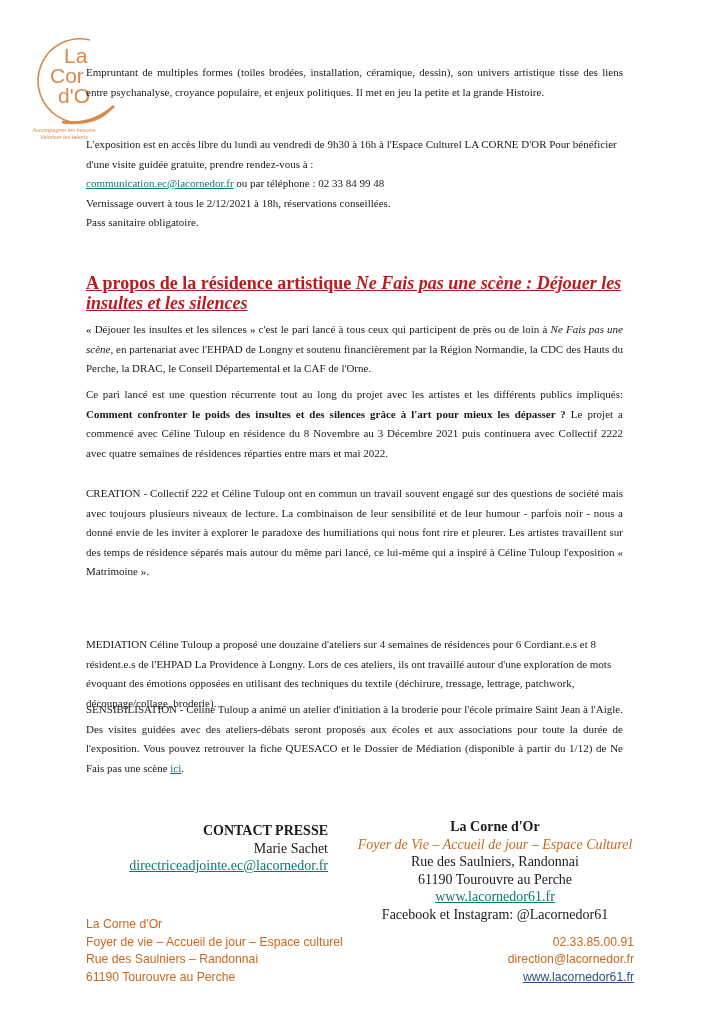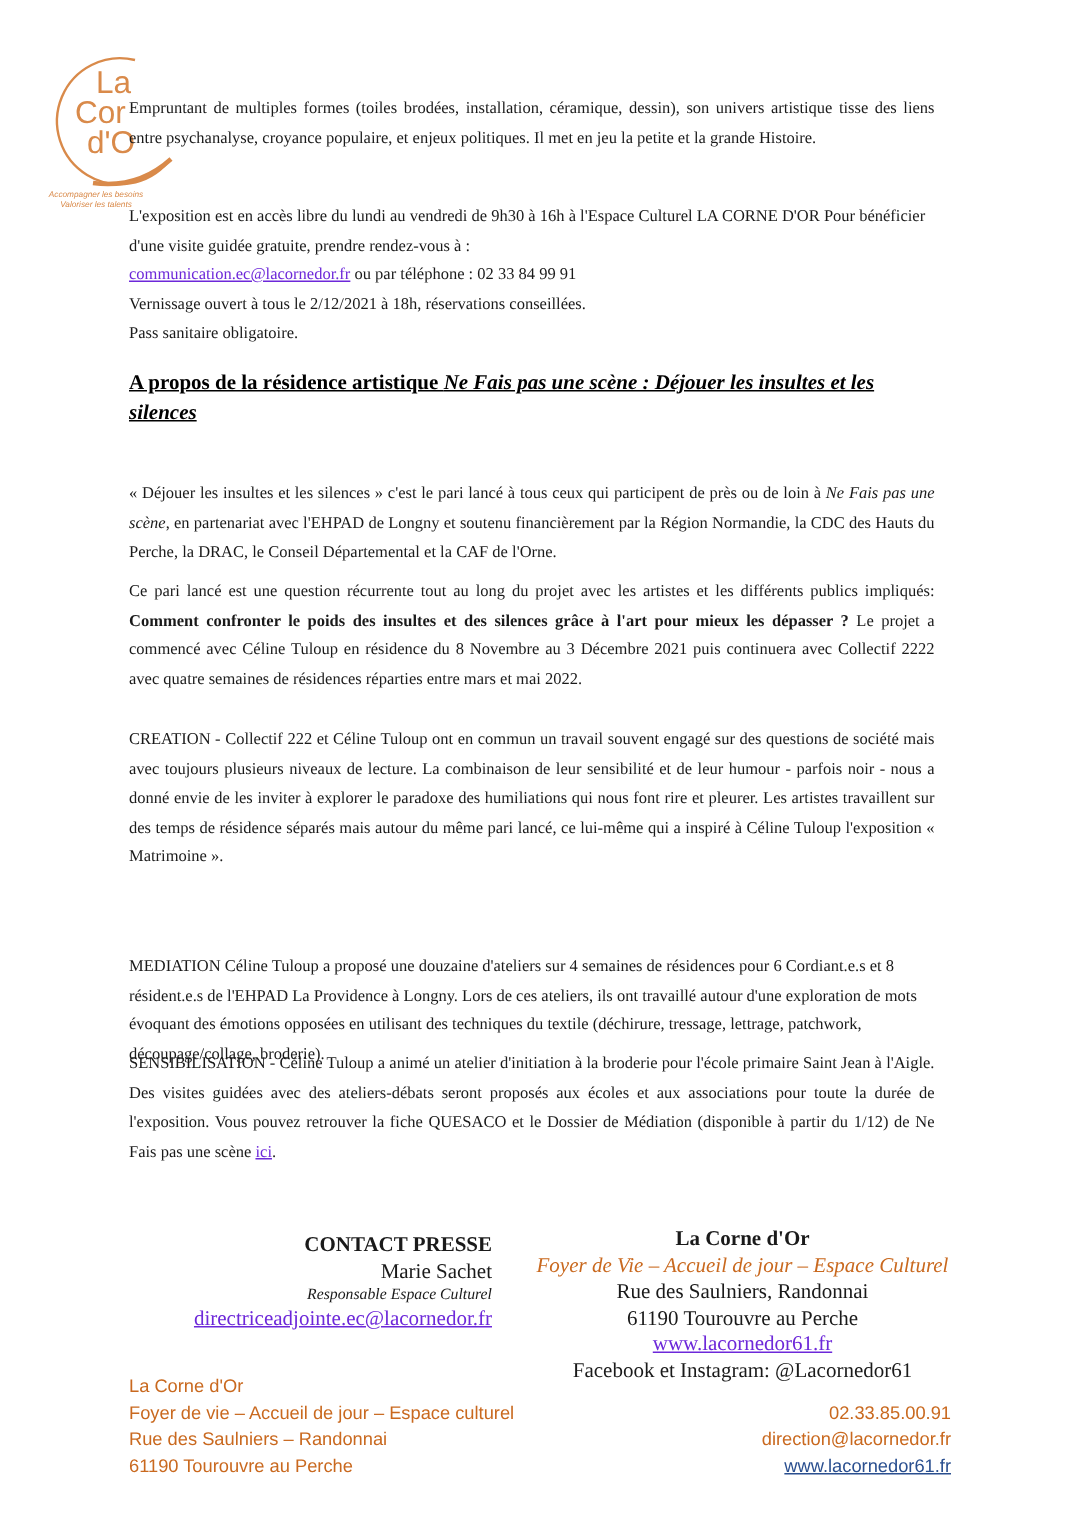--- a/index.html
+++ b/index.html
@@ -9,22 +9,22 @@
   .logo { position: absolute; left: 22px; top: 30px; width: 100px; height: 125px; }
   .logo svg { position: absolute; left: 0; top: 0; }
   .logo .l-text { position: absolute; font-family: "Liberation Sans", "DejaVu Sans", sans-serif;
                   color: #d98a4a; font-size: 21px; line-height: 20px; }
   .logo .tag { position: absolute; left: 4px; top: 97px; width: 76px; font-size: 5.5px; line-height: 7px;
                color: #d98a4a; font-style: italic; text-align: center;
                font-family: "Liberation Sans", sans-serif; }
   .body-text { position: absolute; left: 86px; width: 537px; font-size: 11px; line-height: 19.5px; }
   .just { text-align: justify; }
   p { margin: 0; }
-  a.link { color: #6d28d9; text-decoration: underline; }
-  .heading { color: #000000; font-weight: bold; text-decoration: underline; font-size: 14px; line-height: 19.5px; }
+  a.link { color: #0f766e; text-decoration: underline; }
+  .heading { color: #b91c1c; font-weight: bold; text-decoration: underline; font-size: 18px; line-height: 19.5px; margin-top: 28px; }
   .heading i { font-style: italic; }
   .bold { font-weight: bold; }
   .contact-left { position: absolute; left: 88px; top: 822px; width: 240px; text-align: right; font-size: 14px; line-height: 17.5px; }
   .contact-left .small-it { font-style: italic; font-size: 10.5px; line-height: 14px; }
   .contact-right { position: absolute; left: 340px; top: 818px; width: 310px; text-align: center; font-size: 14px; line-height: 17.5px; }
   .orange-it { color: #c9691f; font-style: italic; }
   .footer { position: absolute; left: 86px; top: 916px; width: 548px; font-family: "Liberation Sans", "DejaVu Sans", sans-serif;
             font-size: 12.2px; line-height: 17.6px; color: #c9691f; }
   .footer .f-left { position: absolute; left: 0; top: 0; width: 300px; }
   .footer .f-right { position: absolute; right: 0; top: 17.6px; width: 200px; text-align: right; }
@@ -46,41 +46,40 @@
     <div class="tag">
       <div>Accompagner les besoins</div>
       <div>Valoriser les talents</div>
     </div>
   </div>
 
   <p class="body-text just" style="top:63px;">Empruntant de multiples formes (toiles brodées, installation, céramique, dessin), son univers artistique tisse des liens entre psychanalyse, croyance populaire, et enjeux politiques. Il met en jeu la petite et la grande Histoire.</p>
 
   <div class="body-text" style="top:135px;">
     <p>L'exposition est en accès libre du lundi au vendredi de 9h30 à 16h à l'Espace Culturel LA CORNE D'OR Pour bénéficier d'une visite guidée gratuite, prendre rendez-vous à :</p>
-    <p><a class="link">communication.ec@lacornedor.fr</a><span> ou par téléphone : 02 33 84 99 91</span></p>
+    <p><a class="link">communication.ec@lacornedor.fr</a><span> ou par téléphone : 02 33 84 99 48</span></p>
     <p>Vernissage ouvert à tous le 2/12/2021 à 18h, réservations conseillées.</p>
     <p>Pass sanitaire obligatoire.</p>
   </div>
 
   <p class="body-text heading" style="top:246px;"><span>A propos de la résidence artistique </span><i>Ne Fais pas une scène : Déjouer les insultes et les silences</i></p>
 
   <p class="body-text just" style="top:320px;"><span>« Déjouer les insultes et les silences » c'est le pari lancé à tous ceux qui participent de près ou de loin à </span><i>Ne Fais pas une scène</i><span>, en partenariat avec l'EHPAD de Longny et soutenu financièrement par la Région Normandie, la CDC des Hauts du Perche, la DRAC, le Conseil Départemental et la CAF de l'Orne.</span></p>
 
   <p class="body-text just" style="top:385px;"><span>Ce pari lancé est une question récurrente tout au long du projet avec les artistes et les différents publics impliqués: </span><span class="bold">Comment confronter le poids des insultes et des silences grâce à l'art pour mieux les dépasser ?</span><span> Le projet a commencé avec Céline Tuloup en résidence du 8 Novembre au 3 Décembre 2021 puis continuera avec Collectif 2222 avec quatre semaines de résidences réparties entre mars et mai 2022.</span></p>
 
   <p class="body-text just" style="top:484px;">CREATION - Collectif 222 et Céline Tuloup ont en commun un travail souvent engagé sur des questions de société mais avec toujours plusieurs niveaux de lecture. La combinaison de leur sensibilité et de leur humour - parfois noir - nous a donné envie de les inviter à explorer le paradoxe des humiliations qui nous font rire et pleurer. Les artistes travaillent sur des temps de résidence séparés mais autour du même pari lancé, ce lui-même qui a inspiré à Céline Tuloup l'exposition « Matrimoine ».</p>
 
   <p class="body-text" style="top:635px;">MEDIATION Céline Tuloup a proposé une douzaine d'ateliers sur 4 semaines de résidences pour 6 Cordiant.e.s et 8 résident.e.s de l'EHPAD La Providence à Longny. Lors de ces ateliers, ils ont travaillé autour d'une exploration de mots évoquant des émotions opposées en utilisant des techniques du textile (déchirure, tressage, lettrage, patchwork, découpage/collage, broderie).</p>
 
   <p class="body-text just" style="top:700px;"><span>SENSIBILISATION - Céline Tuloup a animé un atelier d'initiation à la broderie pour l'école primaire Saint Jean à l'Aigle. Des visites guidées avec des ateliers-débats seront proposés aux écoles et aux associations pour toute la durée de l'exposition. Vous pouvez retrouver la fiche QUESACO et le Dossier de Médiation (disponible à partir du 1/12) de Ne Fais pas une scène </span><a class="link">ici</a><span>.</span></p>
 
   <div class="contact-left">
     <div class="bold">CONTACT PRESSE</div>
     <div>Marie Sachet</div>
-    <div class="small-it">Responsable Espace Culturel</div>
     <div><a class="link">directriceadjointe.ec@lacornedor.fr</a></div>
   </div>
 
   <div class="contact-right">
     <div class="bold">La Corne d'Or</div>
     <div class="orange-it">Foyer de Vie – Accueil de jour – Espace Culturel</div>
     <div>Rue des Saulniers, Randonnai</div>
     <div>61190 Tourouvre au Perche</div>
     <div><a class="link">www.lacornedor61.fr</a></div>
     <div>Facebook et Instagram: @Lacornedor61</div>

